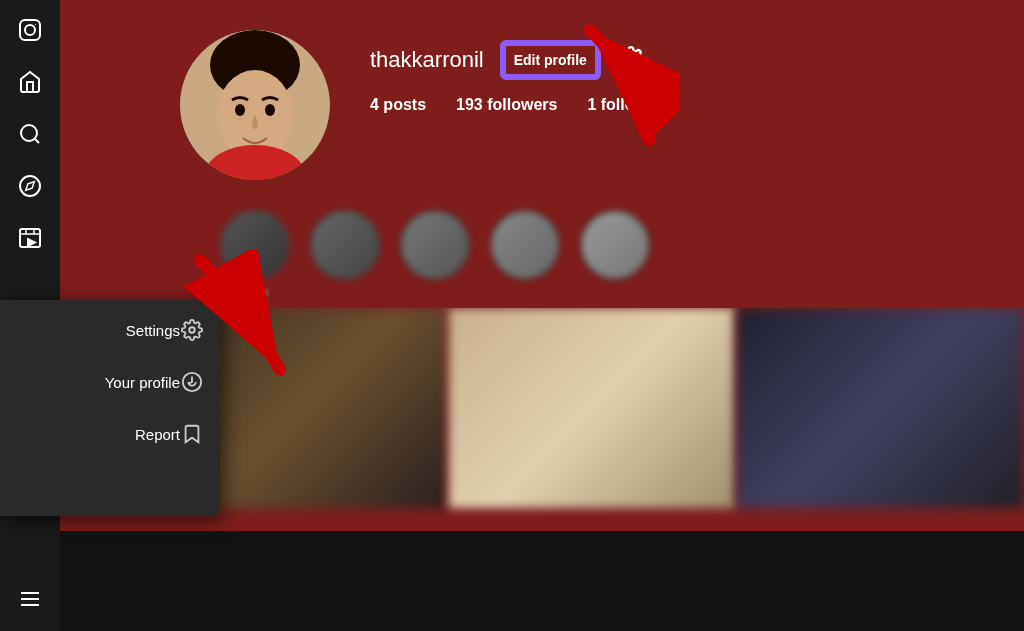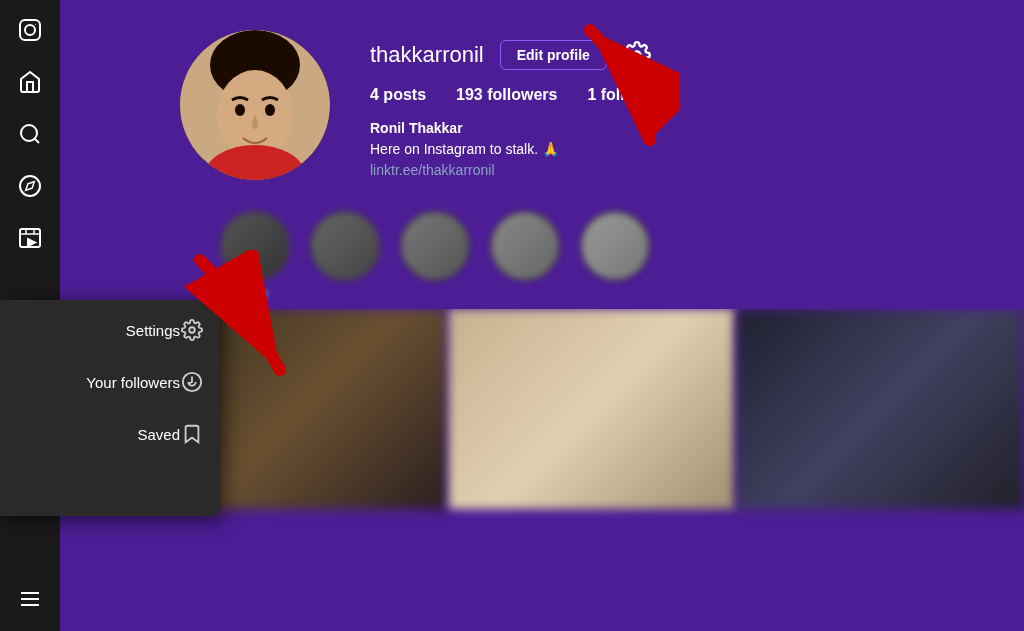--- a/index.html
+++ b/index.html
@@ -74,22 +74,22 @@
       justify-content: center;
       color: #ccc;
     }
 
     
     .main-content {
       position: absolute;
       left: 60px;
       top: 0;
       width: 964px;
-      height: 631px;
-      background: #4c1d95;
+      height: 531px;
+      background: #7f1d1d;
     }
 
     
     .profile-header {
       display: flex;
       align-items: flex-start;
       padding: 30px 40px 20px 120px;
       gap: 40px;
     }
 
@@ -119,39 +119,39 @@
       gap: 16px;
       margin-bottom: 16px;
     }
     .username {
       font-size: 22px;
       font-weight: 300;
       color: #fff;
     }
     .edit-profile-btn {
       background: transparent;
-      border: 1px solid #8b5cf6;
-      color: #fff;
-      padding: 6px 16px;
+      border: 6px solid #8b5cf6;
+      color: #fff;
+      padding: 6px 8px;
       border-radius: 6px;
       font-size: 14px;
       font-weight: 600;
       cursor: pointer;
     }
     .settings-gear {
       width: 28px;
       height: 28px;
       cursor: pointer;
       color: #fff;
     }
 
     .profile-stats {
       display: flex;
       gap: 30px;
-      margin-bottom: 14px;
+      margin-bottom: 8px;
     }
     .stat {
       font-size: 16px;
       color: #fff;
     }
     .stat span {
       font-weight: 600;
     }
 
     .profile-bio {
@@ -294,31 +294,31 @@
   <div class="menu-item">
     <span>Settings</span>
     <div class="menu-item-icon">
       <svg width="22" height="22" viewBox="0 0 24 24" fill="none" stroke="#ccc" stroke-width="2">
         <circle cx="12" cy="12" r="3"></circle>
         <path d="M19.4 15a1.65 1.65 0 00.33 1.82l.06.06a2 2 0 010 2.83 2 2 0 01-2.83 0l-.06-.06a1.65 1.65 0 00-1.82-.33 1.65 1.65 0 00-1 1.51V21a2 2 0 01-4 0v-.09A1.65 1.65 0 009 19.4a1.65 1.65 0 00-1.82.33l-.06.06a2 2 0 01-2.83-2.83l.06-.06A1.65 1.65 0 004.68 15a1.65 1.65 0 00-1.51-1H3a2 2 0 010-4h.09A1.65 1.65 0 004.6 9a1.65 1.65 0 00-.33-1.82l-.06-.06a2 2 0 012.83-2.83l.06.06A1.65 1.65 0 009 4.68a1.65 1.65 0 001-1.51V3a2 2 0 014 0v.09a1.65 1.65 0 001 1.51 1.65 1.65 0 001.82-.33l.06-.06a2 2 0 012.83 2.83l-.06.06A1.65 1.65 0 0019.4 9a1.65 1.65 0 001.51 1H21a2 2 0 010 4h-.09a1.65 1.65 0 00-1.51 1z"></path>
       </svg>
     </div>
   </div>
   <div class="menu-item">
-    <span>Your followers</span>
+    <span>Your profile</span>
     <div class="menu-item-icon">
       <svg width="22" height="22" viewBox="0 0 24 24" fill="none" stroke="#ccc" stroke-width="2">
         <circle cx="12" cy="12" r="10"></circle>
         <polyline points="12,6 12,12 8,14"></polyline>
         <path d="M16 12a4 4 0 11-8 0"></path>
       </svg>
     </div>
   </div>
   <div class="menu-item">
-    <span>Saved</span>
+    <span>Report</span>
     <div class="menu-item-icon">
       <svg width="22" height="22" viewBox="0 0 24 24" fill="none" stroke="#ccc" stroke-width="2">
         <path d="M19 21l-7-5-7 5V5a2 2 0 012-2h10a2 2 0 012 2z"></path>
       </svg>
     </div>
   </div>
   <div class="menu-item">
 
     <div class="menu-item-icon"></div>
   </div>
@@ -364,25 +364,20 @@
           </svg>
         </div>
       </div>
 
       <div class="profile-stats">
         <div class="stat"><span>4</span> <span>posts</span></div>
         <div class="stat"><span>193 followers</span></div>
         <div class="stat"><span>1 following</span></div>
       </div>
 
-      <div class="profile-bio">
-        <div class="name">Ronil Thakkar</div>
-        <div>Here on Instagram to stalk. 🙏</div>
-        <div class="profile-link">linktr.ee/thakkarronil</div>
-      </div>
     </div>
   </div>
 
   <div class="highlights-row">
     <div class="highlight-item">
       <div class="highlight-circle" style="background:linear-gradient(135deg,#555,#333);"></div>
       <span class="highlight-label">Delhi</span>
     </div>
     <div class="highlight-item">
       <div class="highlight-circle" style="background:linear-gradient(135deg,#666,#444);"></div>

